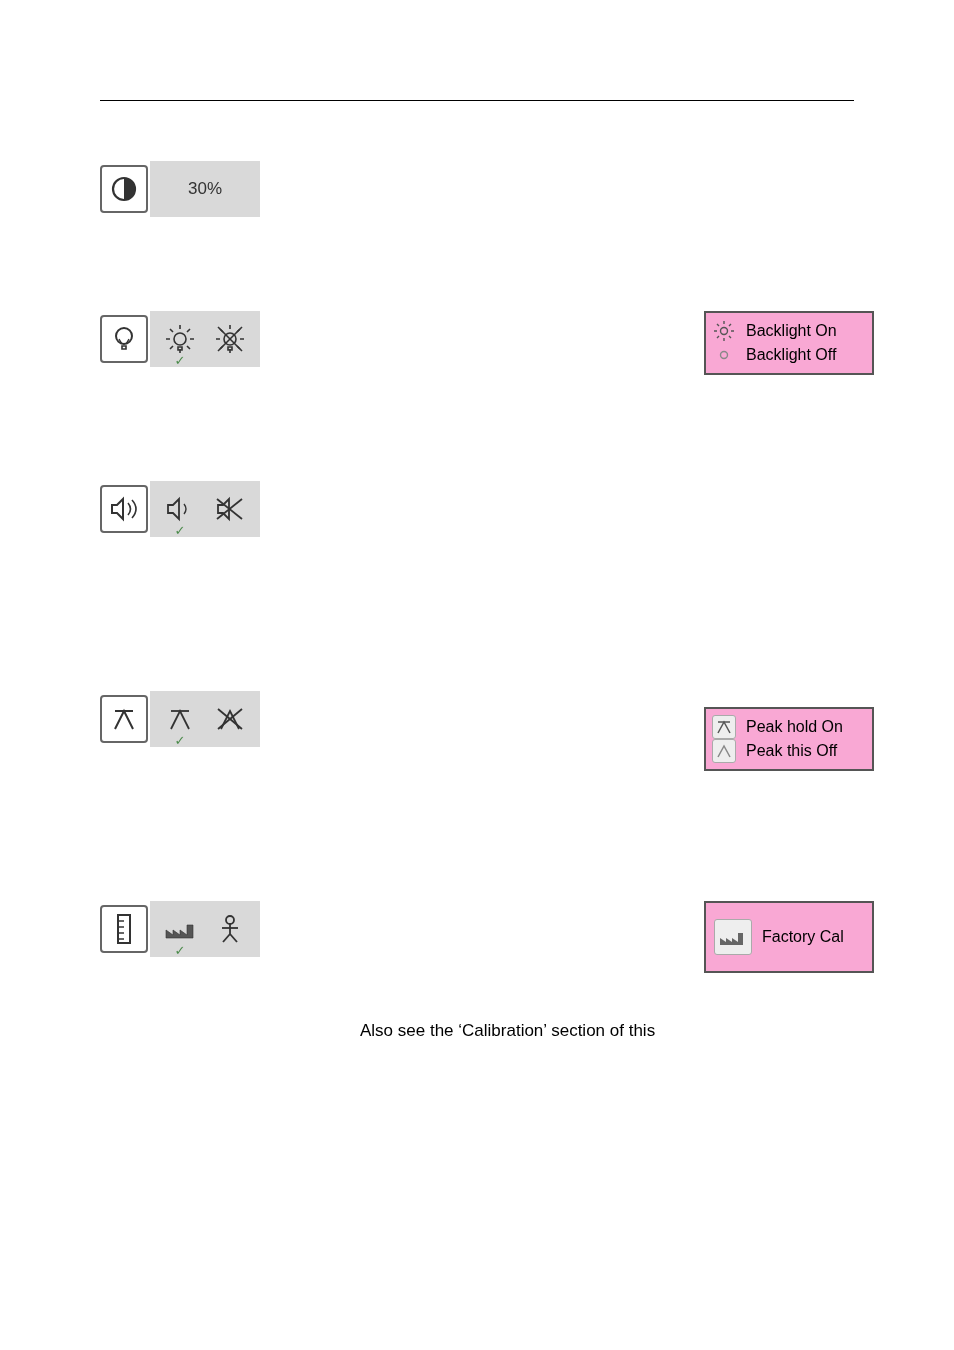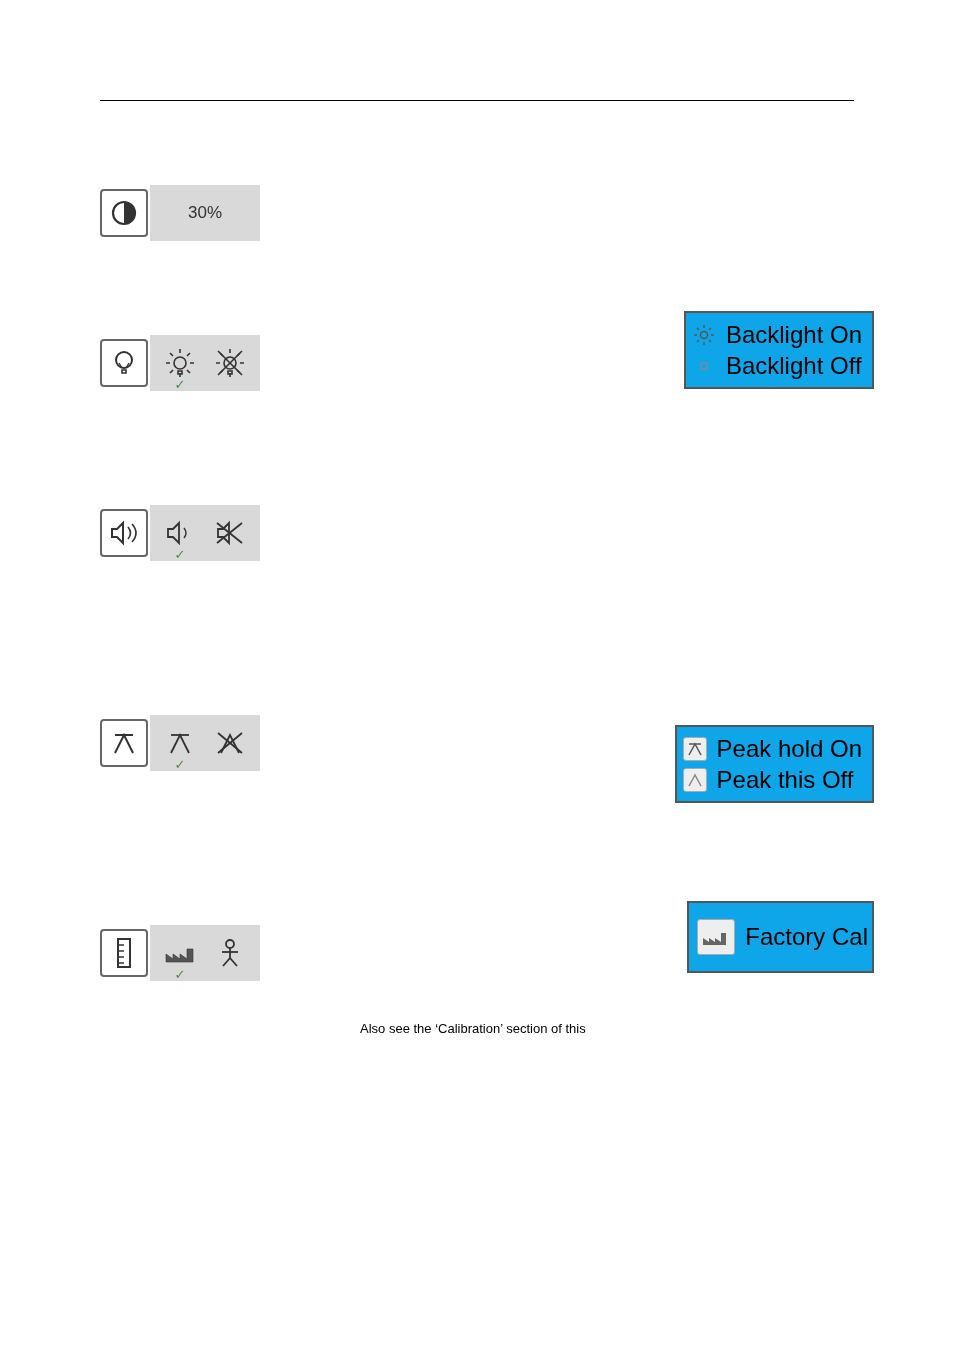--- a/index.html
+++ b/index.html
@@ -35,21 +35,20 @@
     min-height:80px;
   }
   .row.tight{margin-bottom:70px;}
   .row.wide{margin-bottom:130px;}
   
   .menu-item{
     display:inline-flex;
     align-items:stretch;
     height:56px;
     vertical-align:top;
-    margin-top:24px;
   }
   .menu-icon-box{
     width:48px;
     height:48px;
     border:2px solid #666;
     border-radius:4px;
     background:#fff;
     display:flex;
     align-items:center;
     justify-content:center;
@@ -84,23 +83,23 @@
     font-size:13px;
     color:#4a8a4a;
     line-height:1;
   }
   
   .legend{
     position:absolute;
     right:-20px;
     top:0;
     border:2px solid #555;
-    background:#0ea5e9;
+    background:#f9a8d4;
     padding:6px 10px 6px 6px;
-    font-size:24px;
+    font-size:16px;
     line-height:1.3;
     min-width:170px;
     overflow:hidden;
   }
   .legend.cal{padding:10px 4px 10px 8px;}
   .legend-row{
     display:flex;
     align-items:center;
     gap:10px;
     white-space:nowrap;
@@ -115,21 +114,21 @@
     flex-shrink:0;
   }
   .legend-icon.boxed{
     border:1px solid #aaa;
     background:#eee;
     border-radius:3px;
   }
   .legend-icon.big{width:38px;height:36px;}
   
   .note{
-    font-size:13px;
+    font-size:17px;
     text-align:left;
     margin-left:260px;
     margin-top:-50px;
   }
   
   svg{display:block;}
 </style>
 </head>
 <body>
 
@@ -272,21 +271,21 @@
           <span>
             <svg width="30" height="28" viewBox="0 0 30 28">
               <path d="M6 24 L15 6 L24 24" fill="none" stroke="#333" stroke-width="1.8"></path>
               <line x1="3" y1="4" x2="27" y2="24" stroke="#333" stroke-width="1.8"></line>
               <line x1="27" y1="4" x2="3" y2="24" stroke="#333" stroke-width="1.8"></line>
             </svg>
           </span>
         </div>
       </div>
     </div>
-    <div class="legend" style="top:34px;text-align:center;">
+    <div class="legend" style="top:16px;text-align:center;">
       <div class="legend-row">
         <span class="legend-icon boxed">
           <svg width="18" height="18" viewBox="0 0 18 18">
             <path d="M3 15 L9 4 L15 15" fill="none" stroke="#555" stroke-width="1.5"></path>
             <line x1="3" y1="4" x2="15" y2="4" stroke="#555" stroke-width="1.5"></line>
           </svg>
         </span>
         <span>Peak hold On</span>
       </div>
       <div class="legend-row">

